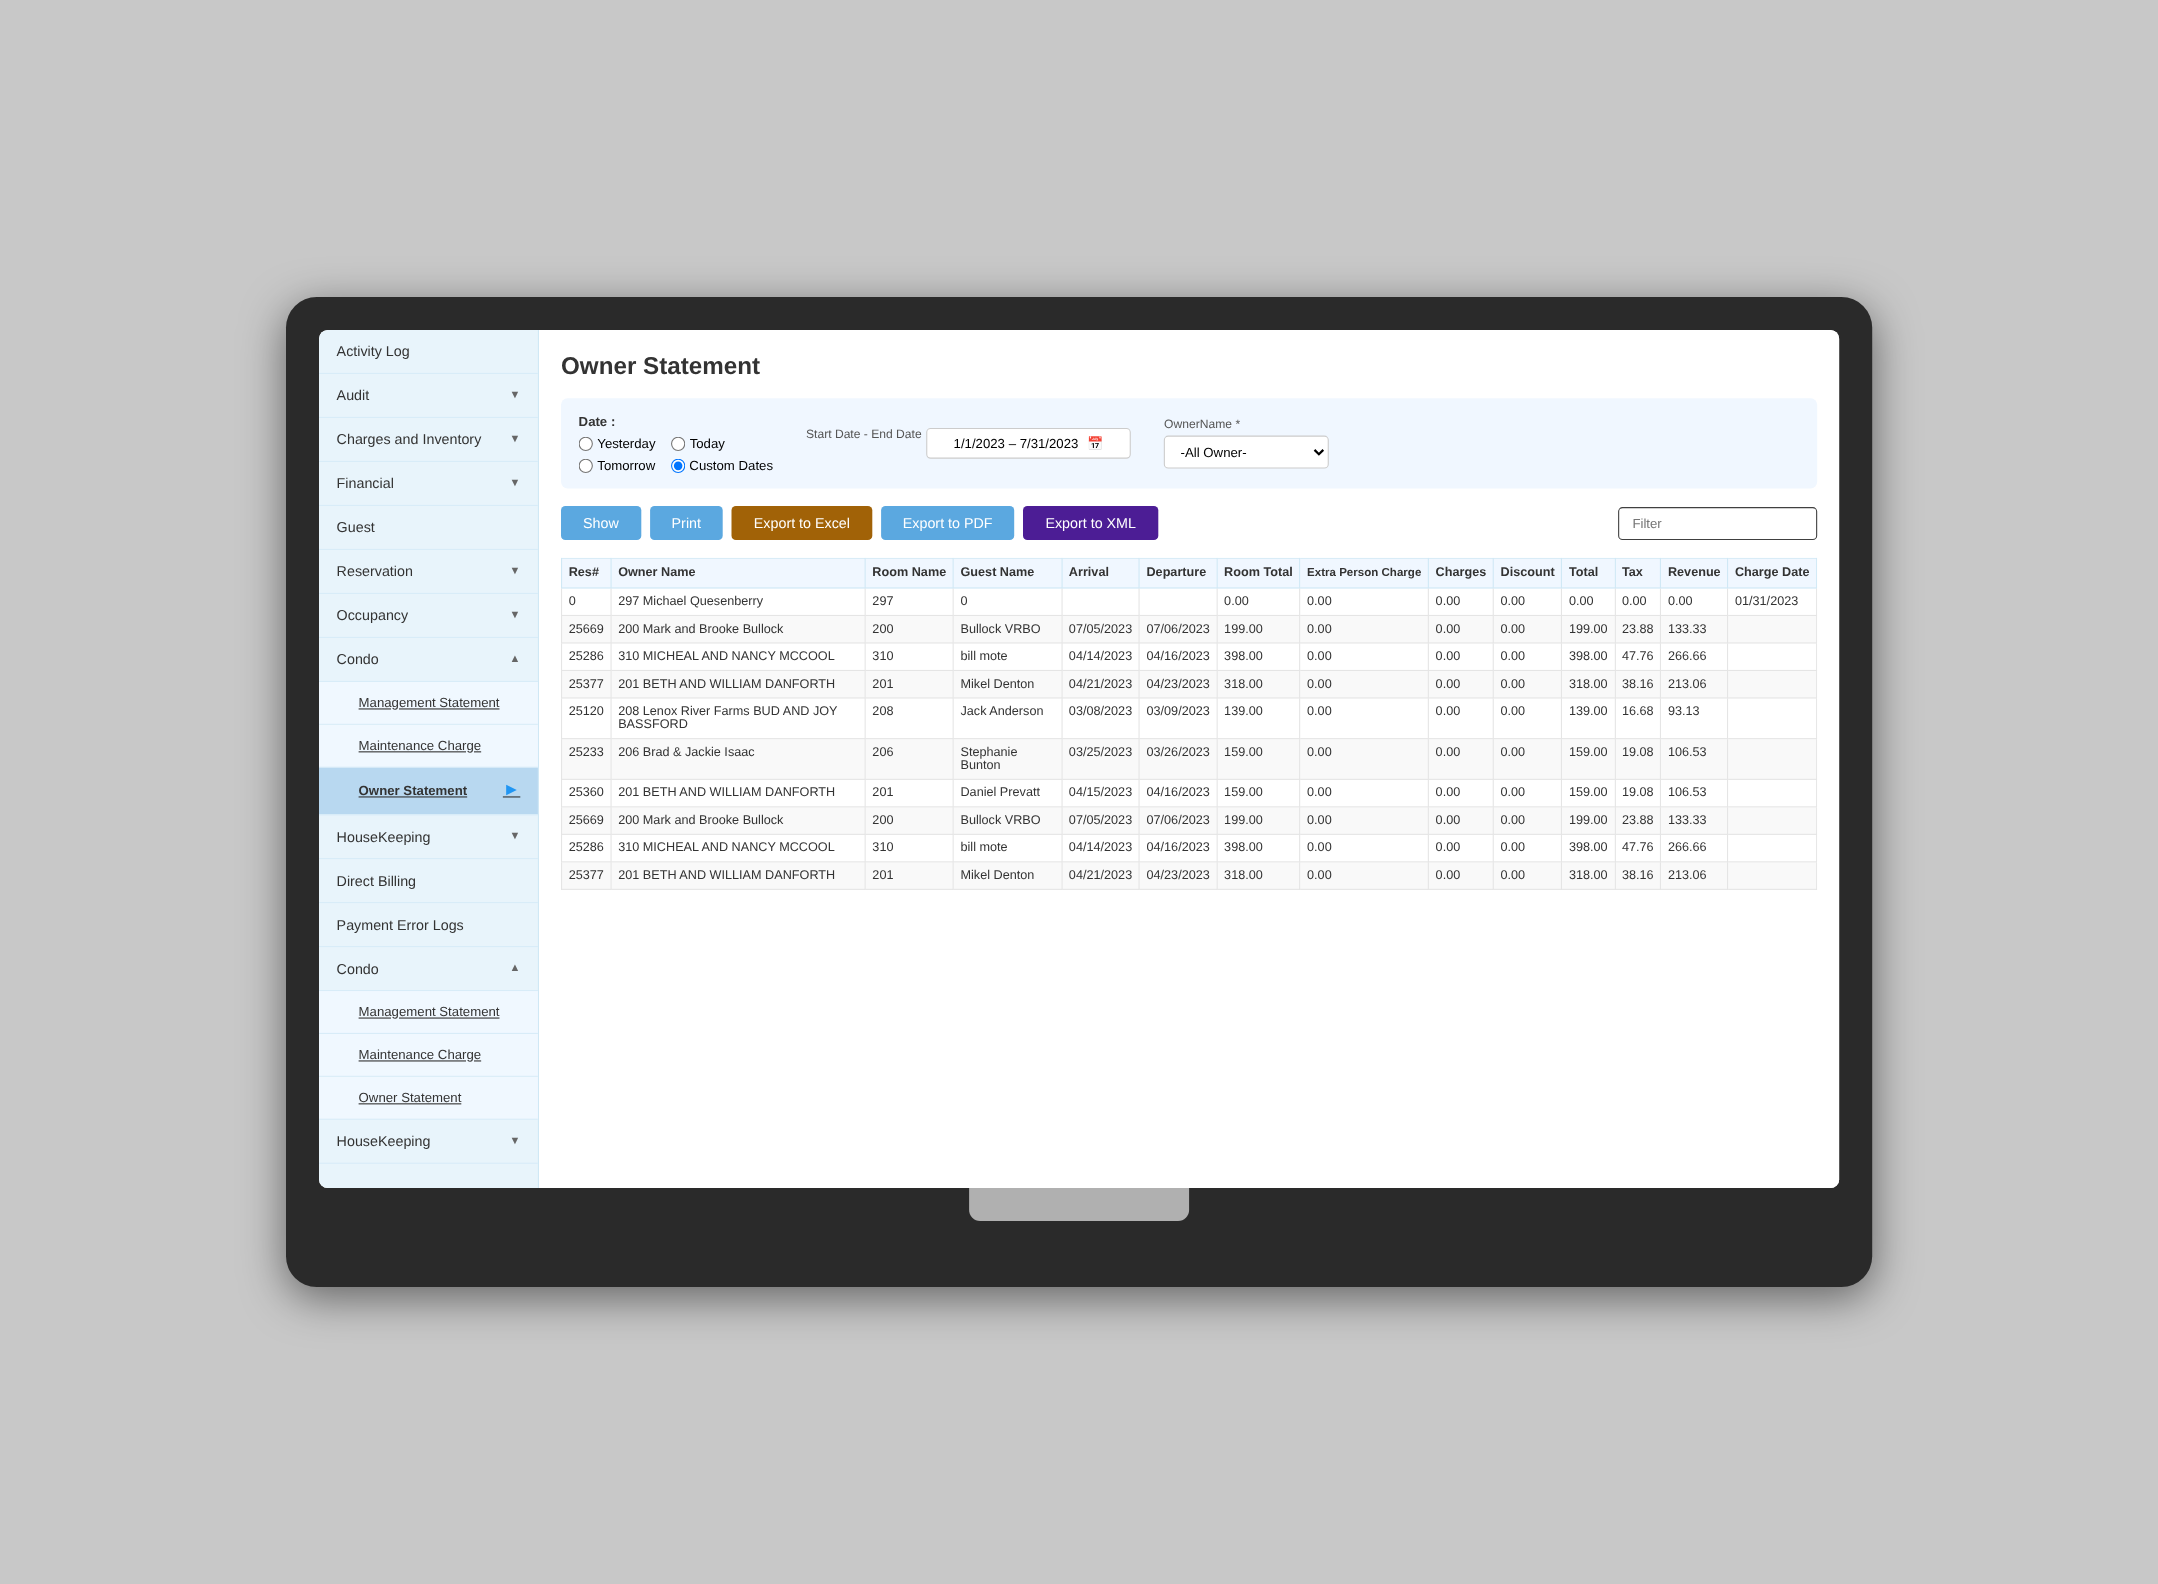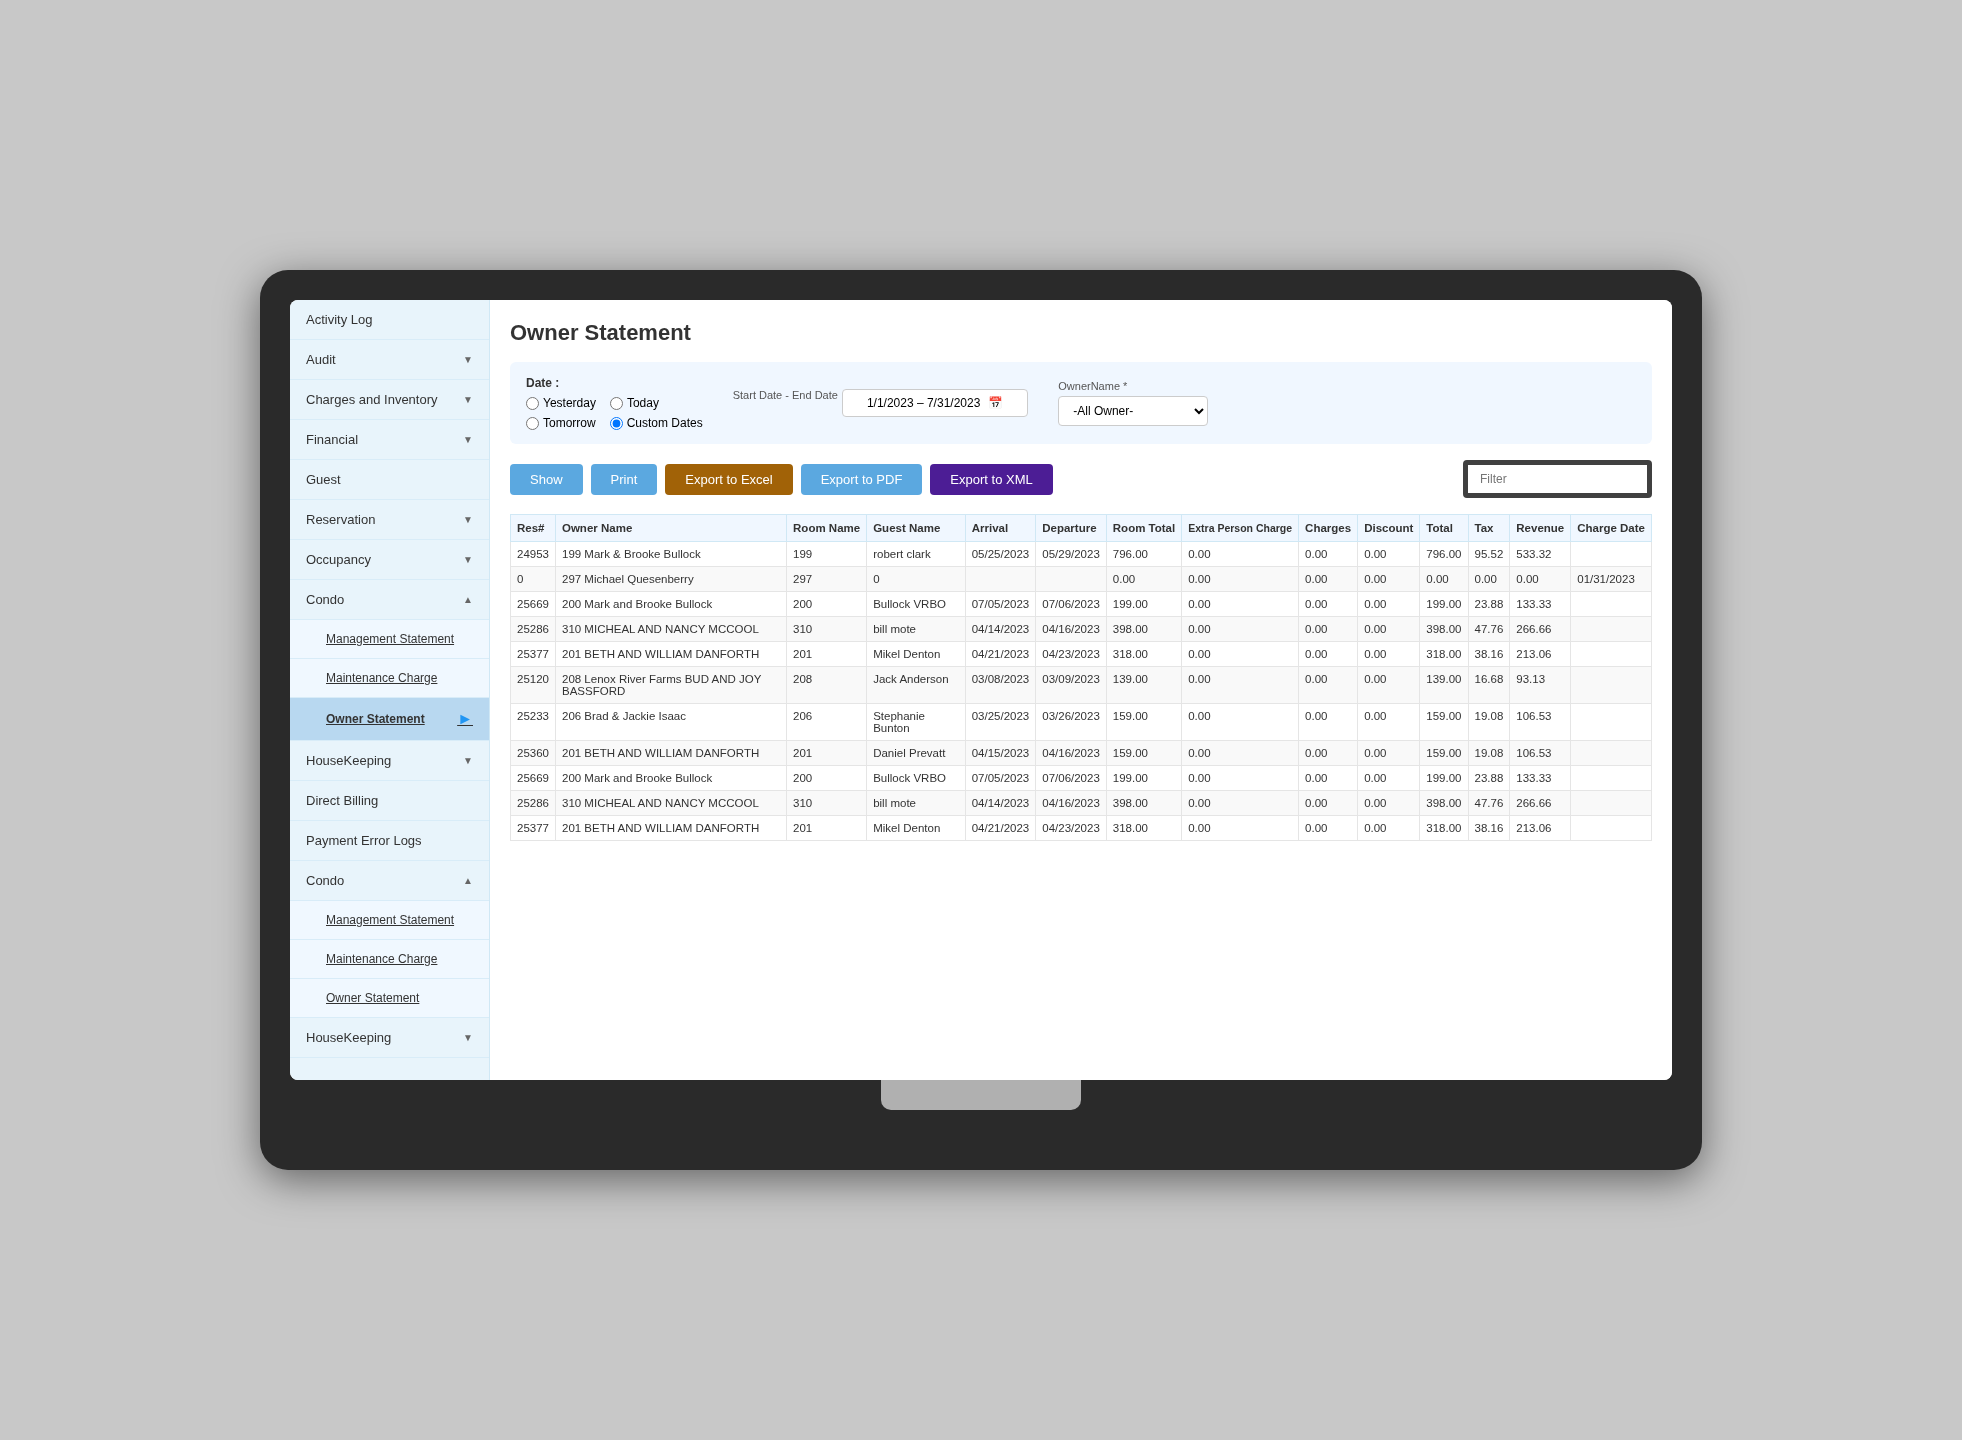--- a/index.html
+++ b/index.html
@@ -132,21 +132,21 @@
       cursor: pointer;
       font-weight: 500;
     }
     .btn-show { background: #5ba8e0; color: #fff; }
     .btn-print { background: #5ba8e0; color: #fff; }
     .btn-excel { background: #a16207; color: #fff; }
     .btn-pdf { background: #5ba8e0; color: #fff; }
     .btn-xml { background: #4c1d95; color: #fff; }
     .filter-input {
       margin-left: auto;
-      border: 5px solid #404040;
+      border: 1px solid #404040;
       border-radius: 4px;
       padding: 7px 12px;
       font-size: 12px;
       min-width: 120px;
     }
 
     
     .data-table {
       width: 100%;
       border-collapse: collapse;
@@ -316,36 +316,20 @@
               <th class="col-extra">Extra Person Charge</th>
               <th>Charges</th>
               <th>Discount</th>
               <th>Total</th>
               <th>Tax</th>
               <th>Revenue</th>
               <th>Charge Date</th>
             </tr>
           </thead>
           <tbody id="table-body">
-          <tr>
-                <td>24953</td>
-                <td>199 Mark &amp; Brooke Bullock</td>
-                <td>199</td>
-                <td>robert clark</td>
-                <td>05/25/2023</td>
-                <td>05/29/2023</td>
-                <td>796.00</td>
-                <td>0.00</td>
-                <td>0.00</td>
-                <td>0.00</td>
-                <td>796.00</td>
-                <td>95.52</td>
-                <td>533.32</td>
-                <td></td>
-              </tr>
               <tr>
                 <td>0</td>
                 <td>297 Michael Quesenberry</td>
                 <td>297</td>
                 <td>0</td>
                 <td></td>
                 <td></td>
                 <td>0.00</td>
                 <td>0.00</td>
                 <td>0.00</td>

